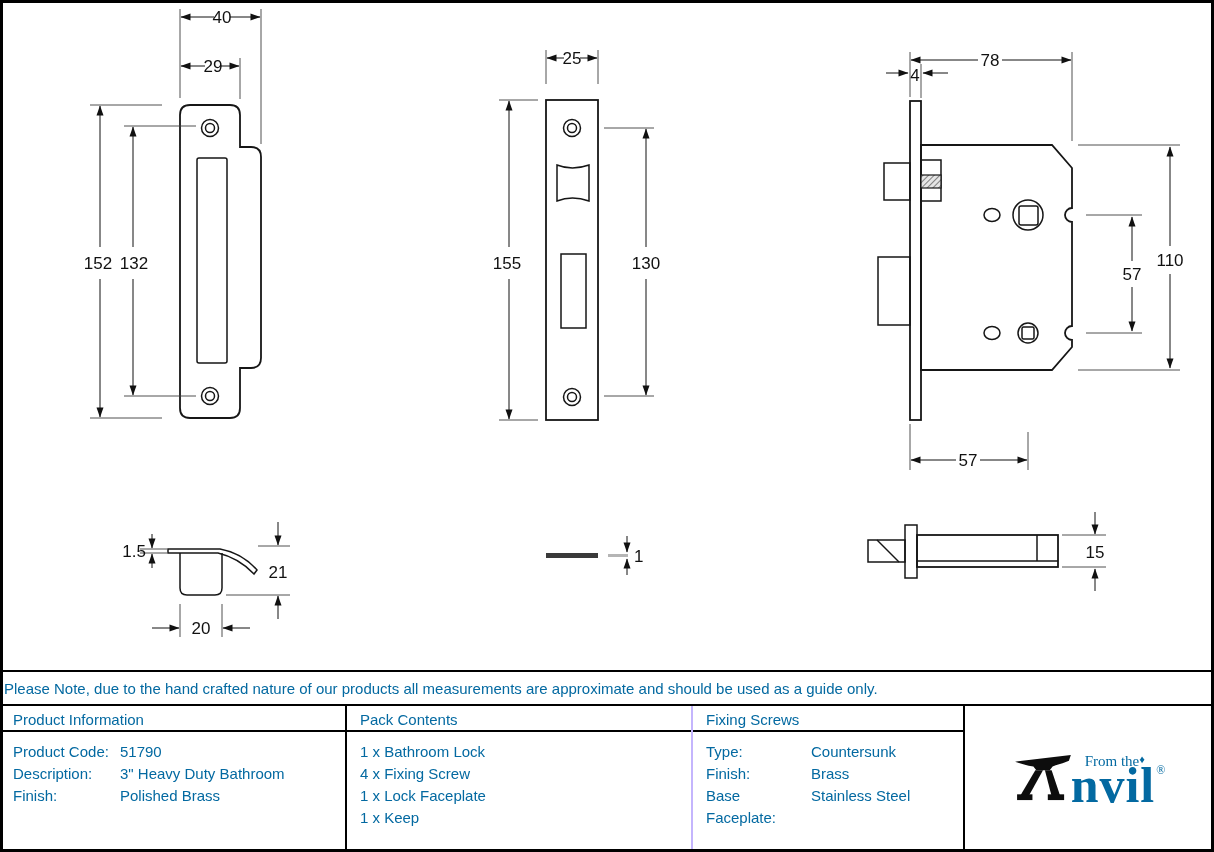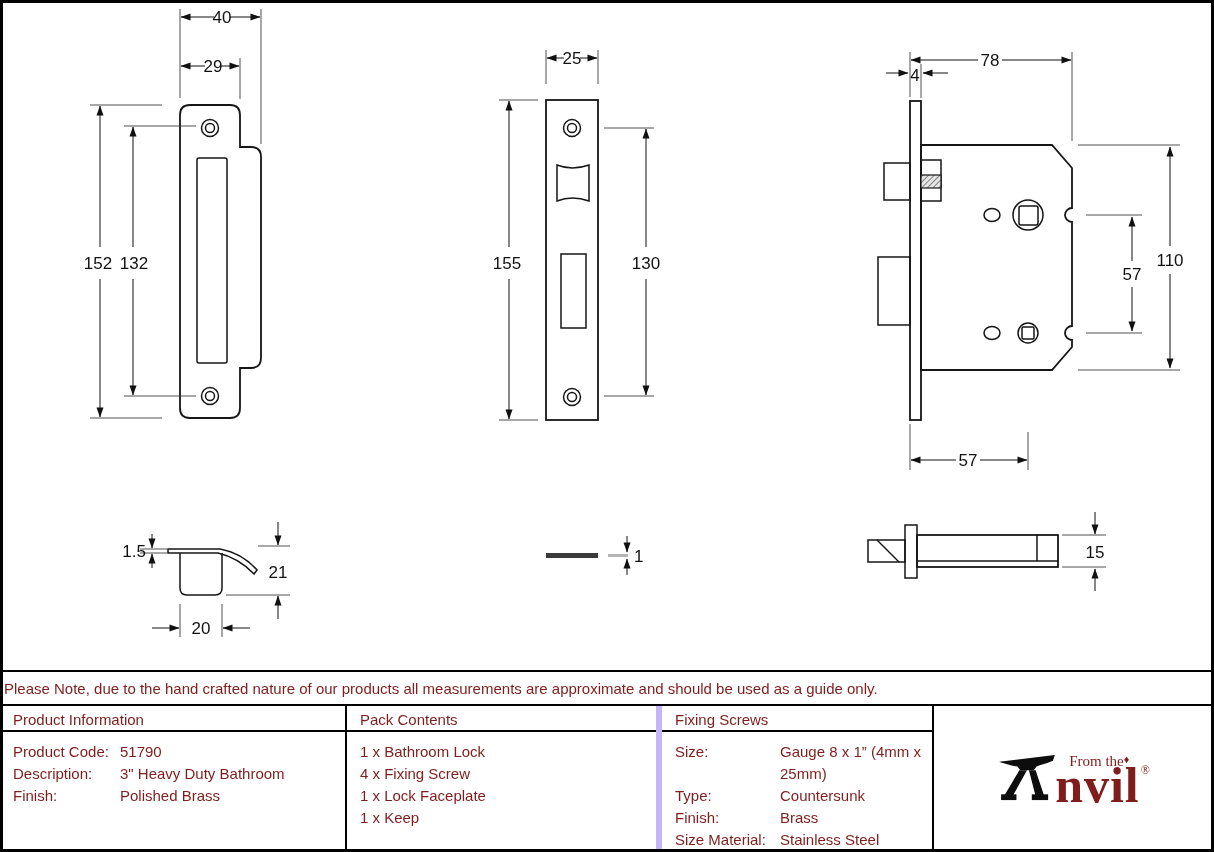--- a/index.html
+++ b/index.html
@@ -1,33 +1,33 @@
 <!DOCTYPE html>
 <html><head>
 <meta charset="utf-8">
 <style>
   html,body{margin:0;padding:0;background:#888;}
   .page{position:relative;width:1214px;height:852px;background:#ffffff;margin:0 auto;
-        font-family:"Liberation Sans",sans-serif;color:#7f1d1d;overflow:hidden;}
+        font-family:"Liberation Sans",sans-serif;color:#0369a1;overflow:hidden;}
   .page-border{position:absolute;inset:0;border:3px solid #000;pointer-events:none;z-index:10;}
   svg text{font-family:"Liberation Sans",sans-serif;}
   .dim{stroke:#111;stroke-width:1;fill:none;}
   .ext{stroke:#3d3d3d;stroke-width:0.9;fill:none;}
   .ol{stroke:#161616;stroke-width:1.8;fill:none;}
   .ol2{stroke:#161616;stroke-width:1.5;fill:none;}
   .dimtxt{font-size:17px;fill:#111;}
   
   .note-row{position:absolute;top:670px;left:0;right:0;height:36px;box-sizing:border-box;
             border-top:2px solid #000;border-bottom:2px solid #000;display:flex;align-items:center;
             padding-left:4px;font-size:15px;}
   
   .info-table{position:absolute;top:706px;left:0;right:0;bottom:0;display:flex;}
   .col{box-sizing:border-box;}
   .col.c1{width:347px;border-right:2px solid #000;}
-  .col.c2{width:315px;border-right:6px solid #c4b5fd;}
+  .col.c2{width:346px;border-right:2px solid #c4b5fd;}
   .col.c3{width:272px;border-right:2px solid #000;}
   .col.c4{flex:1;display:flex;align-items:center;justify-content:center;}
   .col-header{height:26px;box-sizing:border-box;border-bottom:2px solid #000;
               padding:5px 0 0 13px;font-size:15px;}
   .col-body{padding:9px 11px 0 13px;font-size:15px;line-height:22px;}
   .kv{display:flex;}
   .kv .lbl{width:107px;flex:none;}
   .c3 .kv .lbl{width:105px;}
   
   .brand{display:flex;align-items:flex-end;}
@@ -252,33 +252,29 @@
         <div>4 x Fixing Screw</div>
         <div>1 x Lock Faceplate</div>
         <div>1 x Keep</div>
       </div>
     </div>
 
     <div class="col c3">
       <div class="col-header">Fixing Screws</div>
       <div class="col-body">
         <div class="kv">
-          <span class="lbl">Size:</span>
-          <span class="val">Gauge 8 x 1” (4mm x 25mm)</span>
-        </div>
-        <div class="kv">
           <span class="lbl">Type:</span>
           <span class="val">Countersunk</span>
         </div>
         <div class="kv">
           <span class="lbl">Finish:</span>
           <span class="val">Brass</span>
         </div>
         <div class="kv">
-          <span class="lbl">Size Material:</span>
+          <span class="lbl">Base Faceplate:</span>
           <span class="val">Stainless Steel</span>
         </div>
       </div>
     </div>
 
     <div class="col c4">
       <div class="brand">
         <svg class="anvil-svg" width="58" height="48" viewBox="0 0 60 50">
           <g fill="#0d0d0d">
             <path d="M1,8 L59,1 L57,7 C51,10 45,11 40,13 L37,17 L23,17 L20,13 C13,12 6,10 1,8 Z"></path>

